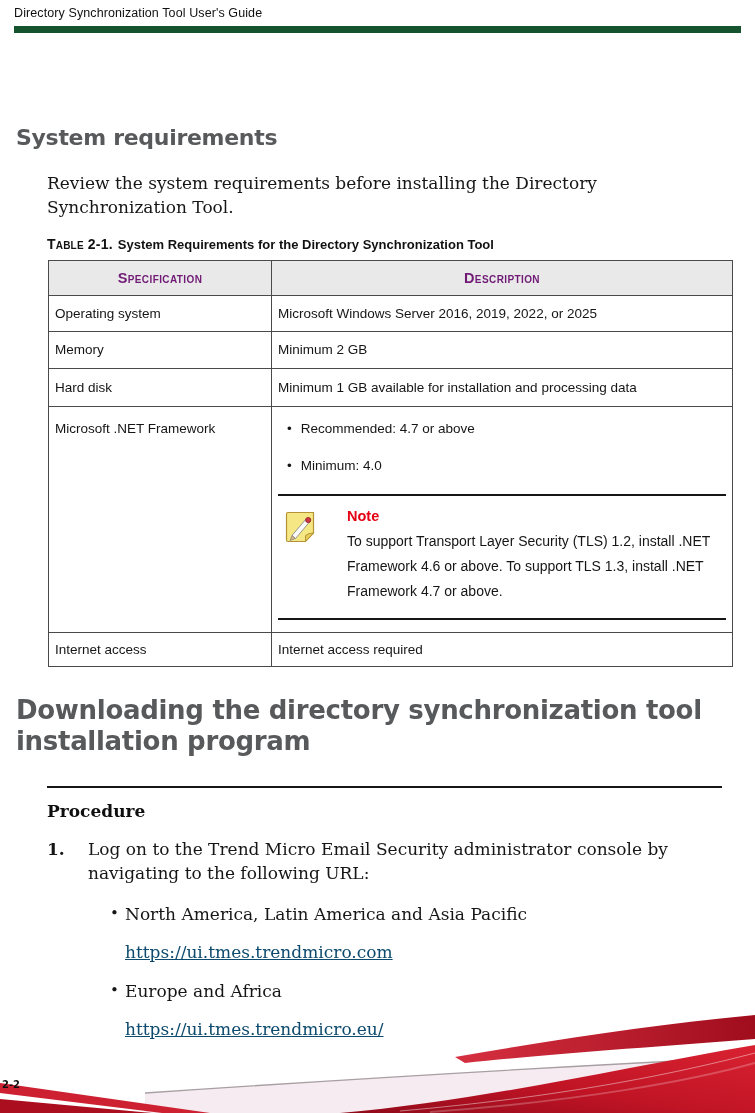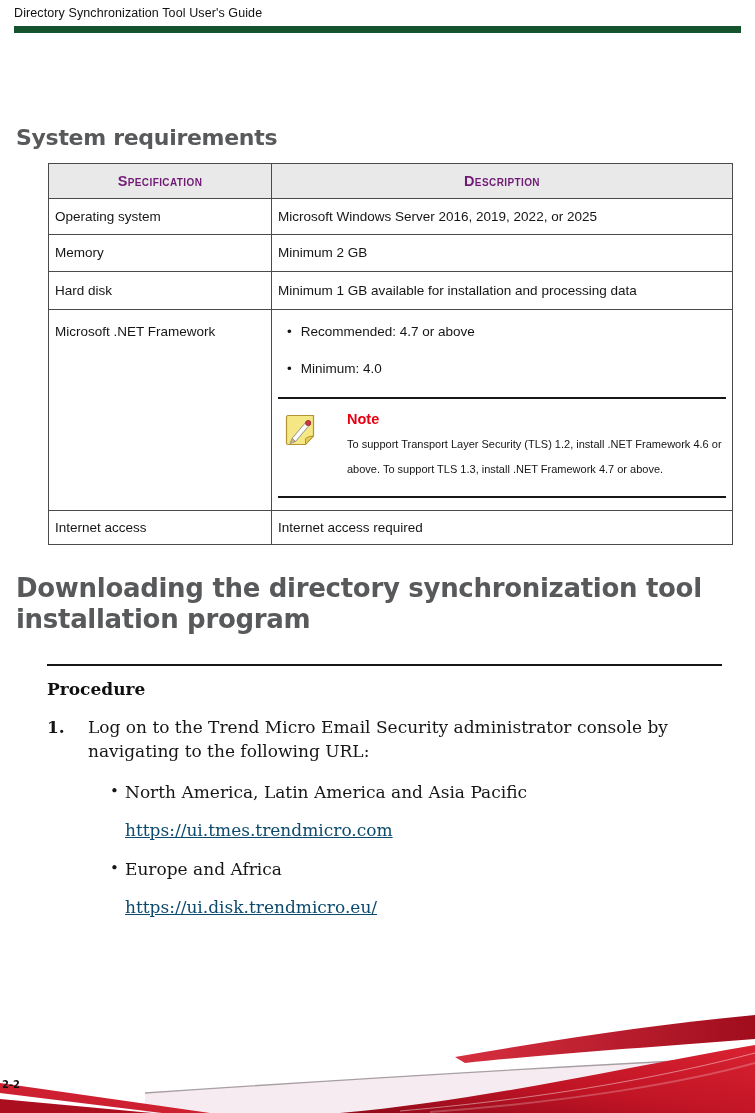--- a/index.html
+++ b/index.html
@@ -55,21 +55,21 @@
   ul.net-list { list-style:none; margin:0; padding:0 0 0 9px; }
   ul.net-list li { margin:0 0 19px 0; }
   ul.net-list li::before { content:"•"; margin-right:9px; }
   
   .note-block {
     border-top:2px solid #161616; border-bottom:2px solid #161616;
     margin:17px 0 12px 0; padding:11px 2px 14px 6px; display:flex; gap:29px;
   }
   .note-icon { flex:none; margin-top:2px; }
   .note-label { color:#e60012; font-weight:bold; font-size:14.5px; }
-  .note-text { font-size:11px; line-height:25px; margin-top:4px; color:#151515; }
+  .note-text { font-size:14px; line-height:25px; margin-top:4px; color:#151515; }
   
   .proc-rule { border:none; border-top:2px solid #161616; margin:29px 33px 0 47px; }
   .procedure-label {
     margin:13px 0 0 47px; font-family:"DejaVu Serif", serif;
     font-weight:bold; font-size:17px; color:#0f0f0f;
   }
   .step {
     display:flex; margin:16px 0 0 47px; width:625px;
     font-family:"DejaVu Serif", serif; font-size:17px; line-height:24px; color:#161616;
   }
@@ -89,21 +89,25 @@
 <body>
 
 <div class="page">
 
   <div class="running-header">
     <span>Directory Synchronization Tool User's Guide</span>
   </div>
 
   <h1 class="section-heading">System requirements</h1>
 
-
+  <p class="intro">Review the system requirements before installing the Directory Synchronization Tool.</p>
+
+  <p class="table-caption">
+    <span class="caption-label">Table 2-1.</span><span>System Requirements for the Directory Synchronization Tool</span>
+  </p>
 
   <table class="req-table">
     <colgroup>
         <col style="width:223px">
         <col style="width:461px">
       </colgroup>
     <thead>
       <tr>
         <th>Specification</th>
         <th>Description</th>
@@ -167,21 +171,21 @@
     <span>
       <span>North America, Latin America and Asia Pacific</span><br>
       <a class="region-link" href="#">https://ui.tmes.trendmicro.com</a>
     </span>
   </div>
 
   <div class="region">
     <span class="region-bullet">•</span>
     <span>
       <span>Europe and Africa</span><br>
-      <a class="region-link" href="#">https://ui.disk.trendmicro.eu/</a>
+      <a class="region-link" href="#">https://ui.tmes.trendmicro.eu/</a>
     </span>
   </div>
 
   <svg class="swoosh" viewBox="0 0 755 100" preserveAspectRatio="none">
     <defs>
       <linearGradient id="gmain" x1="0" y1="1" x2="1" y2="0">
         <stop offset="0" stop-color="#8f0a1a"></stop>
         <stop offset="0.45" stop-color="#c01425"></stop>
         <stop offset="1" stop-color="#d92231"></stop>
       </linearGradient>

